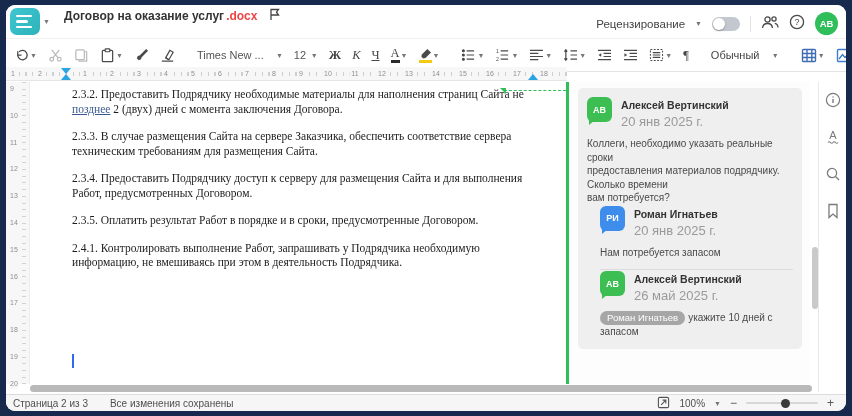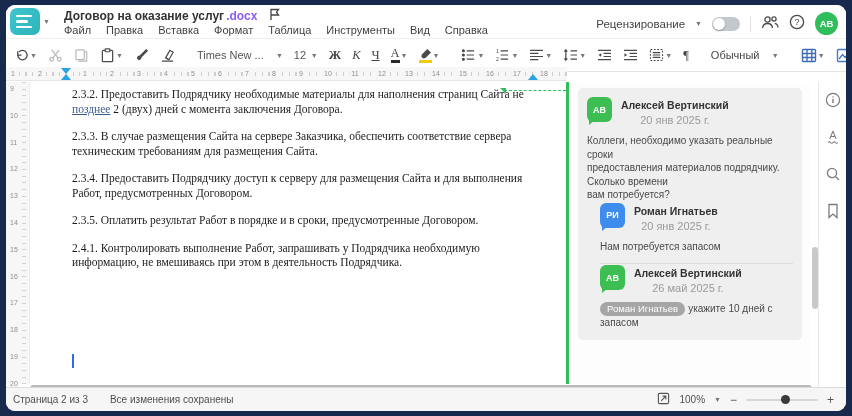--- a/index.html
+++ b/index.html
@@ -9,21 +9,21 @@
 
   
   #header { position:absolute; top:0; left:0; right:0; height:33px; background:#fff; }
   .logo { position:absolute; left:4px; top:3px; width:30px; height:27px; border-radius:7px;
           background:linear-gradient(135deg,#3fc6d0,#2db3b9); display:flex; flex-direction:column;
           justify-content:center; gap:3px; padding-left:6px; }
   .logo i { display:block; height:2.5px; background:#fff; border-radius:2px; }
   .logo i:nth-child(1){ width:16px; } .logo i:nth-child(2){ width:12px; } .logo i:nth-child(3){ width:16px; }
   .logo-caret { position:absolute; left:37px; top:13px; font-size:7px; color:#777; }
   .title-row { position:absolute; left:58px; top:3px; font-size:12px; font-weight:bold; color:#333; display:flex; align-items:center; gap:2px;justify-content:flex-end; }
-  .title-ext { color:#8b5cf6; font-weight:bold; }
+  .title-ext { color:#ef4444; font-weight:bold; }
   .flag-ic { margin-left:10px; }
   .menu-row { position:absolute; left:58px; top:19px; display:flex; gap:15px; font-size:11px; color:#3f3f3f; }
   .menu-item { cursor:default; }
   .hdr-right { position:absolute; right:8px; top:7px; display:flex; align-items:center; gap:10px; }
   .review-lbl { font-size:11.5px; color:#444; }
   .caret { font-size:7px; color:#777; }
   .toggle { width:28px; height:14px; border-radius:7px; background:#c3c8cf; position:relative; }
   .toggle .knob { position:absolute; left:1px; top:1px; width:12px; height:12px; border-radius:50%; background:#fff; box-shadow:0 1px 2px rgba(0,0,0,.3); }
   .vdiv { width:1px; height:16px; background:#e2e2e2; }
   .avatar { width:23px; height:23px; border-radius:50%; background:#2FBE5A; color:#fff; font-size:9.5px; font-weight:bold; display:flex; align-items:center; justify-content:center; }
@@ -70,37 +70,37 @@
   .comment-anchor-arrow { position:absolute; left:494px; top:6px; width:0; height:0; border-top:6px solid #2FBE5A; border-left:6px solid transparent; }
 
   #comments { position:absolute; left:563px; top:0; width:241px; height:302px; background:#fdfdfd; }
   .thread-card { position:absolute; left:9px; top:6px; width:224px; background:#efefef; border-radius:5px; padding:9px 9px 10px 9px; }
   .cmt-head { display:flex; gap:9px; }
   .cmt-avatar { width:25px; height:25px; border-radius:6px; color:#fff; font-size:9px; font-weight:bold; display:flex; align-items:center; justify-content:center; position:relative; flex:none; }
   .cmt-avatar::after { content:""; position:absolute; left:2px; bottom:-3px; width:0; height:0; border-top:5px solid; border-right:6px solid transparent; border-top-color:inherit; }
   .av-green { background:#3CBE52; border-top-color:#3CBE52; }
   .av-blue  { background:#3E8DED; border-top-color:#3E8DED; }
   .cmt-name { font-size:10.5px; font-weight:bold; color:#333; line-height:12px; padding-top:2px; }
-  .cmt-date { font-size:11px; color:#9a9a9a; margin-top:3px;text-align:center; }
+  .cmt-date { font-size:13px; color:#9a9a9a; margin-top:3px; }
   .cmt-body { font-size:10px; color:#4a4a4a; line-height:13.5px; margin-top:8px; white-space:pre-line; }
   .cmt-reply { margin-left:13px; margin-top:1px; }
   .reply-div { height:1px; background:#dcdcdc; margin:10px 0 0 13px; }
   .mention-pill { display:inline-block; background:#a6a6a6; color:#fff; border-radius:8px; padding:1px 7px; font-size:9.5px; line-height:12px; margin-right:3px; }
 
   #cmt-scroll { position:absolute; left:805px; top:0; width:7px; height:302px; }
   #cmt-scroll .thumb { position:absolute; left:0.5px; top:165px; width:6px; height:62px; border-radius:3px; background:#c9c9c9; }
 
   #iconbar { position:absolute; left:812px; top:0; width:28px; height:310px; background:#fff; border-left:1px solid #e8e8e8; display:flex; flex-direction:column; align-items:center; padding-top:9px; gap:20px; }
   #iconbar .ib { width:17px; height:17px; display:flex; align-items:center; justify-content:center; }
 
   #hscroll { position:absolute; left:24px; top:303px; width:782px; height:7px; }
   #hscroll .thumb { height:7px; border-radius:3.5px; background:#b9b9b9; width:100%; }
 
   
-  #statusbar { position:absolute; left:0; right:0; bottom:0; height:24px; background:#f6f6f6; border-top:1px solid #dcdcdc; display:flex; align-items:center; font-size:10px; color:#4f4f4f; padding:0 12px 0 7px; }
+  #statusbar { position:absolute; left:0; right:0; bottom:0; height:17px; background:#f6f6f6; border-top:1px solid #dcdcdc; display:flex; align-items:center; font-size:10px; color:#4f4f4f; padding:0 12px 0 7px; }
   .sb-page { margin-right:22px; }
   .sb-right { margin-left:auto; display:flex; align-items:center; gap:9px; }
   .zoom-track { width:72px; height:2px; background:#d7d7d7; border-radius:1px; position:relative; }
   .zoom-dot { position:absolute; left:49%; top:-3.5px; width:9px; height:9px; border-radius:50%; background:#3a3a3a; }
   .zoom-pm { font-size:12px; color:#555; line-height:10px; }
 </style>
 </head>
 <body>
 
 <div id="app">
@@ -116,30 +116,20 @@
     <div class="title-row">
       <span>Договор на оказание услуг</span>
         <span class="title-ext">.docx</span>
       <span class="flag-ic">
         <svg width="11" height="13" viewBox="0 0 11 13" fill="none" stroke="#444" stroke-width="1.3">
             <path d="M2 12 V1.5 H9.5 L7.5 4.2 L9.5 7 H2"></path>
           </svg>
       </span>
     </div>
 
-    <div class="menu-row">
-      <span class="menu-item">Файл</span>
-      <span class="menu-item">Правка</span>
-      <span class="menu-item">Вставка</span>
-      <span class="menu-item">Формат</span>
-      <span class="menu-item">Таблица</span>
-      <span class="menu-item">Инструменты</span>
-      <span class="menu-item">Вид</span>
-      <span class="menu-item">Справка</span>
-    </div>
 
     <div class="hdr-right">
       <span class="review-lbl">Рецензирование</span>
       <span class="caret">▼</span>
       <span class="toggle">
           <span class="knob"></span>
         </span>
       <span class="vdiv"></span>
       <span>
         <svg width="18" height="14" viewBox="0 0 18 14" fill="none" stroke="#4a4a4a" stroke-width="1.3">

